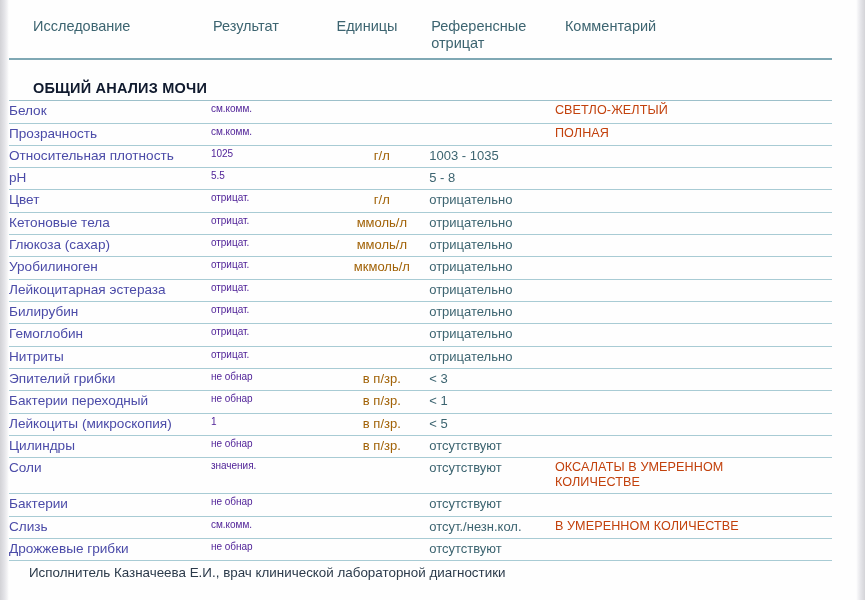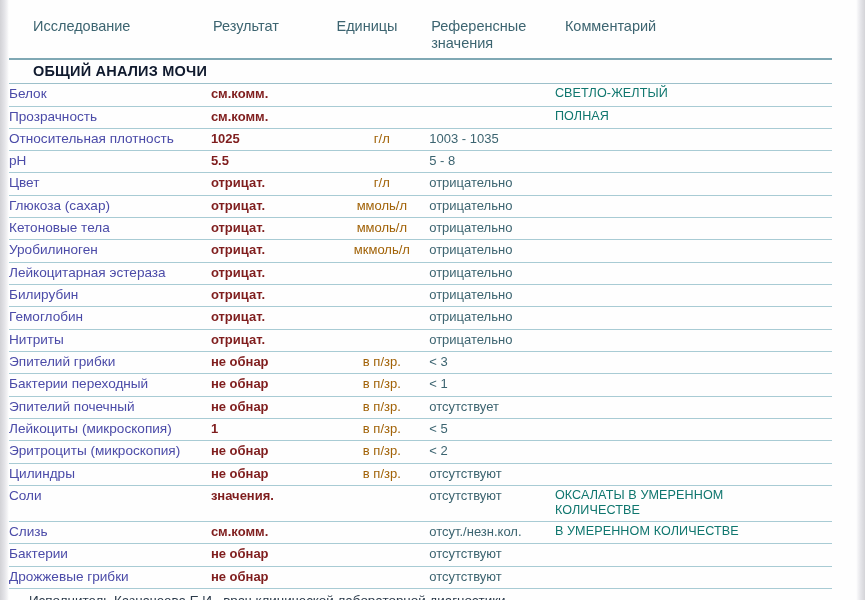--- a/index.html
+++ b/index.html
@@ -70,21 +70,21 @@
   tr.head th.h-name   { padding-left: 24px; }
   tr.head th.h-result { padding-left: 2px; }
   tr.head th.h-unit   { padding-left: 2px; }
   tr.head th.h-ref    { padding-left: 2px; }
   tr.head th.h-comm   { padding-left: 10px; }
 
   
   tr.section td {
     border-top: 2px solid #7fa8b4;
     border-bottom: 1px solid #9dc0ca;
-    padding: 3px 0 4px 0;
+    padding: 20px 0 4px 0;
   }
   tr.section td.sec-cell {
     padding-left: 24px;
     font-size: 14.5px;
     font-weight: bold;
     color: #101a2e;
     letter-spacing: 0.2px;
   }
 
   
@@ -95,42 +95,42 @@
     line-height: 1.2;
   }
   td.cell-name {
     padding-left: 24px;
     font-size: 13.6px;
     color: #4b4ba8;
     white-space: nowrap;
   }
   td.cell-result {
     padding-left: 2px;
-    font-size: 13px;
-    font-weight: bold;
-    color: #7f1d1d;
+    font-size: 10px;
+    font-weight: normal;
+    color: #4c1d95;
     white-space: nowrap;
   }
   td.cell-unit {
     padding-left: 2px;
     font-size: 13px;
     color: #a16207;
     white-space: nowrap;
     text-align: center;
   }
   td.cell-ref {
     padding-left: 2px;
     font-size: 13px;
     color: #3c6470;
     white-space: nowrap;
   }
   td.cell-comment {
     padding-left: 10px;
     font-size: 12.6px;
-    color: #0f766e;
+    color: #c2410c;
     white-space: pre-line;
     letter-spacing: 0.1px;
   }
 
   
   .footer {
     padding: 4px 0 0 20px;
     font-size: 13.4px;
     color: #2b3a4a;
     width: 823px;
@@ -153,21 +153,21 @@
         <col class="c-ref">
         <col class="c-comm">
     </colgroup>
 
     <thead>
       <tr class="head">
         <th class="h-name">Исследование</th>
         <th class="h-result">Результат</th>
         <th class="h-unit">Единицы</th>
         <th class="h-ref">Референсные
-значения</th>
+отрицат</th>
         <th class="h-comm">Комментарий</th>
       </tr>
     </thead>
 
     <tbody>
       <tr class="section">
         <td class="sec-cell" colspan="5">ОБЩИЙ АНАЛИЗ МОЧИ</td>
       </tr>
     <tr class="row">
           <td class="cell-name">Белок</td>
@@ -198,28 +198,28 @@
           <td class="cell-comment"></td>
         </tr>
         <tr class="row">
           <td class="cell-name">Цвет</td>
           <td class="cell-result">отрицат.</td>
           <td class="cell-unit">г/л</td>
           <td class="cell-ref">отрицательно</td>
           <td class="cell-comment"></td>
         </tr>
         <tr class="row">
+          <td class="cell-name">Кетоновые тела</td>
+          <td class="cell-result">отрицат.</td>
+          <td class="cell-unit">ммоль/л</td>
+          <td class="cell-ref">отрицательно</td>
+          <td class="cell-comment"></td>
+        </tr>
+        <tr class="row">
           <td class="cell-name">Глюкоза (сахар)</td>
-          <td class="cell-result">отрицат.</td>
-          <td class="cell-unit">ммоль/л</td>
-          <td class="cell-ref">отрицательно</td>
-          <td class="cell-comment"></td>
-        </tr>
-        <tr class="row">
-          <td class="cell-name">Кетоновые тела</td>
           <td class="cell-result">отрицат.</td>
           <td class="cell-unit">ммоль/л</td>
           <td class="cell-ref">отрицательно</td>
           <td class="cell-comment"></td>
         </tr>
         <tr class="row">
           <td class="cell-name">Уробилиноген</td>
           <td class="cell-result">отрицат.</td>
           <td class="cell-unit">мкмоль/л</td>
           <td class="cell-ref">отрицательно</td>
@@ -258,73 +258,59 @@
           <td class="cell-result">не обнар</td>
           <td class="cell-unit">в п/зр.</td>
           <td class="cell-ref">&lt; 3</td>
           <td class="cell-comment"></td>
         </tr>
         <tr class="row">
           <td class="cell-name">Бактерии переходный</td>
           <td class="cell-result">не обнар</td>
           <td class="cell-unit">в п/зр.</td>
           <td class="cell-ref">&lt; 1</td>
-          <td class="cell-comment"></td>
-        </tr>
-        <tr class="row">
-          <td class="cell-name">Эпителий почечный</td>
-          <td class="cell-result">не обнар</td>
-          <td class="cell-unit">в п/зр.</td>
-          <td class="cell-ref">отсутствует</td>
           <td class="cell-comment"></td>
         </tr>
         <tr class="row">
           <td class="cell-name">Лейкоциты (микроскопия)</td>
           <td class="cell-result">1</td>
           <td class="cell-unit">в п/зр.</td>
           <td class="cell-ref">&lt; 5</td>
           <td class="cell-comment"></td>
         </tr>
         <tr class="row">
-          <td class="cell-name">Эритроциты (микроскопия)</td>
-          <td class="cell-result">не обнар</td>
-          <td class="cell-unit">в п/зр.</td>
-          <td class="cell-ref">&lt; 2</td>
-          <td class="cell-comment"></td>
-        </tr>
-        <tr class="row">
           <td class="cell-name">Цилиндры</td>
           <td class="cell-result">не обнар</td>
           <td class="cell-unit">в п/зр.</td>
           <td class="cell-ref">отсутствуют</td>
           <td class="cell-comment"></td>
         </tr>
         <tr class="row">
           <td class="cell-name">Соли</td>
           <td class="cell-result">значения.</td>
           <td class="cell-unit"></td>
           <td class="cell-ref">отсутствуют</td>
           <td class="cell-comment">ОКСАЛАТЫ В УМЕРЕННОМ
 КОЛИЧЕСТВЕ</td>
         </tr>
         <tr class="row">
+          <td class="cell-name">Бактерии</td>
+          <td class="cell-result">не обнар</td>
+          <td class="cell-unit"></td>
+          <td class="cell-ref">отсутствуют</td>
+          <td class="cell-comment"></td>
+        </tr>
+        <tr class="row">
           <td class="cell-name">Слизь</td>
           <td class="cell-result">см.комм.</td>
           <td class="cell-unit"></td>
           <td class="cell-ref">отсут./незн.кол.</td>
           <td class="cell-comment">В УМЕРЕННОМ КОЛИЧЕСТВЕ</td>
         </tr>
         <tr class="row">
-          <td class="cell-name">Бактерии</td>
-          <td class="cell-result">не обнар</td>
-          <td class="cell-unit"></td>
-          <td class="cell-ref">отсутствуют</td>
-          <td class="cell-comment"></td>
-        </tr>
-        <tr class="row">
           <td class="cell-name">Дрожжевые грибки</td>
           <td class="cell-result">не обнар</td>
           <td class="cell-unit"></td>
           <td class="cell-ref">отсутствуют</td>
           <td class="cell-comment"></td>
         </tr>
       </tbody>
   </table>
 
   <div class="footer">Исполнитель Казначеева  Е.И., врач клинической лабораторной диагностики</div>

